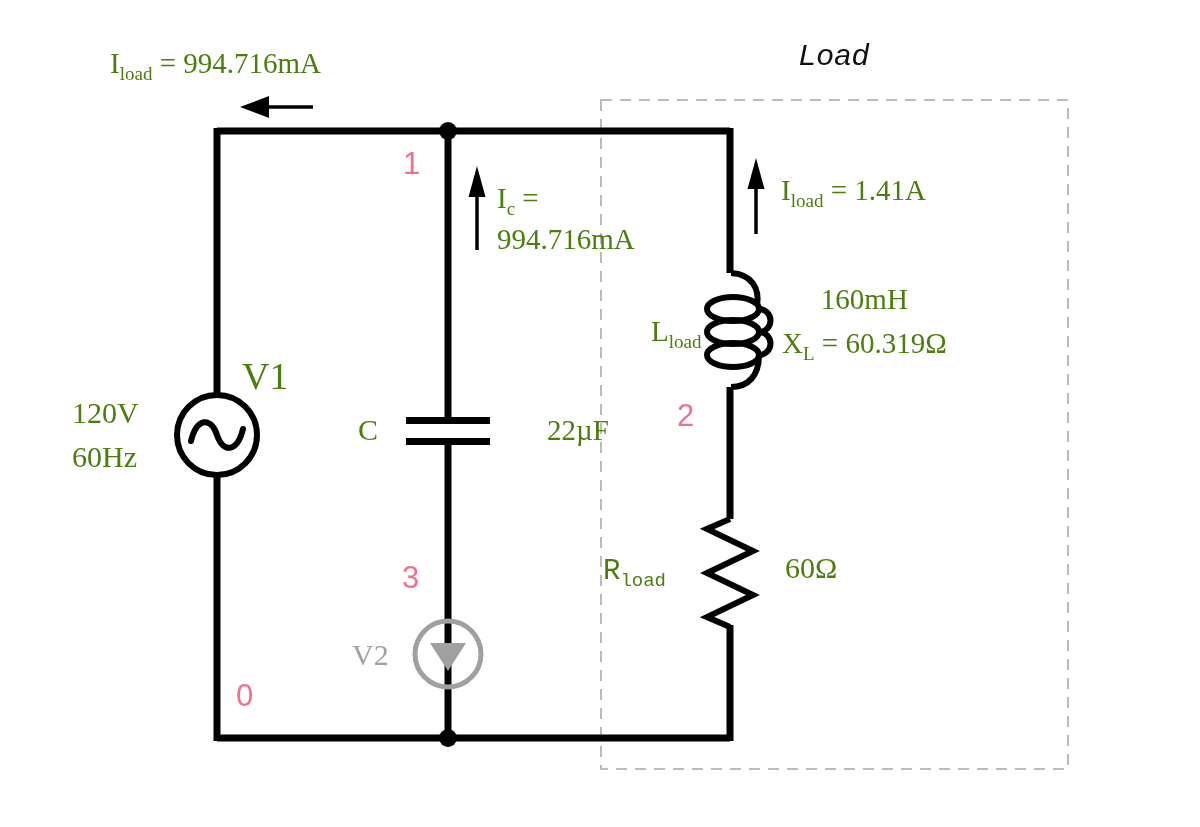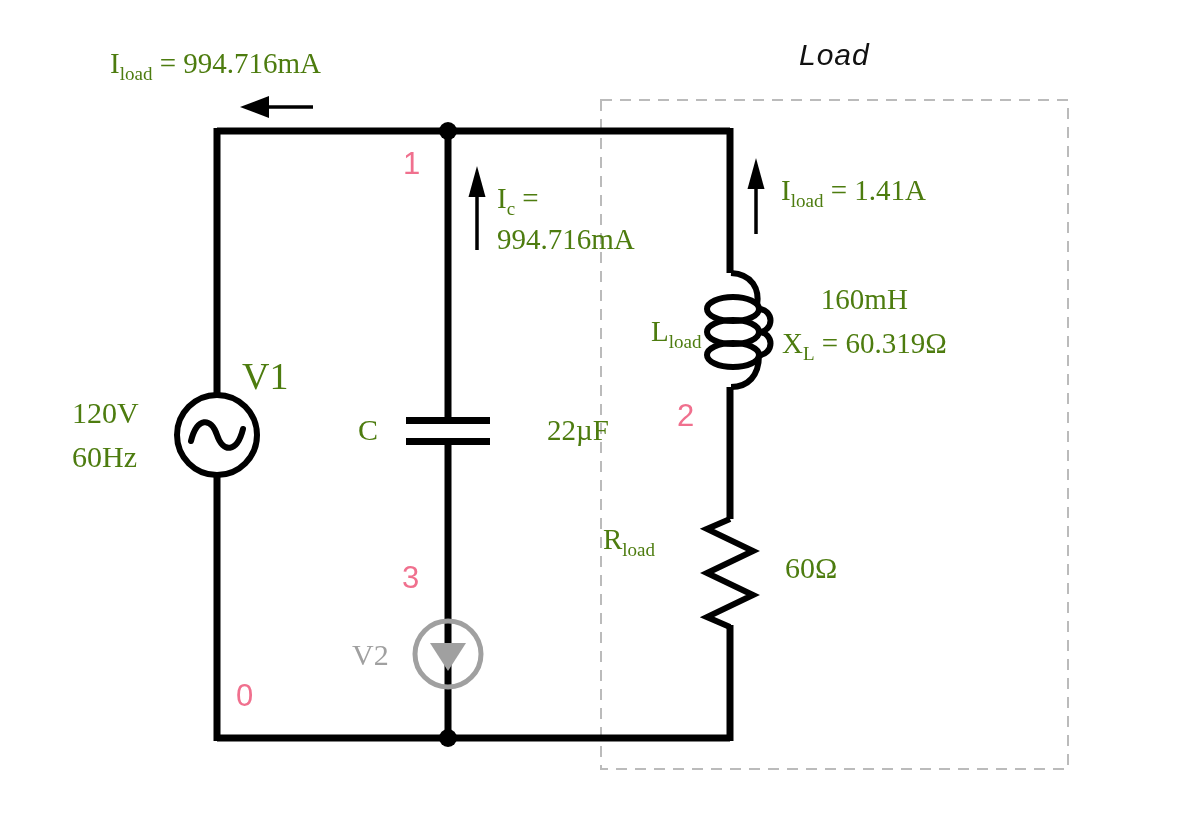--- a/index.html
+++ b/index.html
@@ -52,21 +52,21 @@
   
   .pos-src-current{left:110px;top:43px;}
   .pos-cap-current{left:497px;top:162px;margin-top:16px;}
   .pos-load-current{left:781px;top:170px;}
   .pos-ind-value{left:782px;top:277px;line-height:44px;text-align:center;}
   .pos-ind-label{left:603px;top:311px;margin-left:48px;}
   .pos-v1-name{left:242px;top:356px;font-size:38px;font-family:Liberation Serif, serif;}
   .pos-v1-value{left:72px;top:391px;font-size:30px;line-height:44px;}
   .pos-cap-label{left:358px;top:409px;font-size:30px;}
   .pos-cap-value{left:500px;top:410px;margin-left:47px;}
-  .pos-res-label{left:603px;top:519px;}
+  .pos-res-label{left:603px;top:551px;font-family:Liberation Mono, monospace;}
   .pos-res-value{left:785px;top:547px;font-size:30px;}
   .pos-v2-name{left:344px;top:634px;font-size:30px;margin-left:8px;}
   .pos-node1{left:403px;top:146px;}
   .pos-node2{left:677px;top:398px;}
   .pos-node3{left:402px;top:560px;}
   .pos-node0{left:236px;top:678px;}
 </style>
 </head>
 <body>
 

